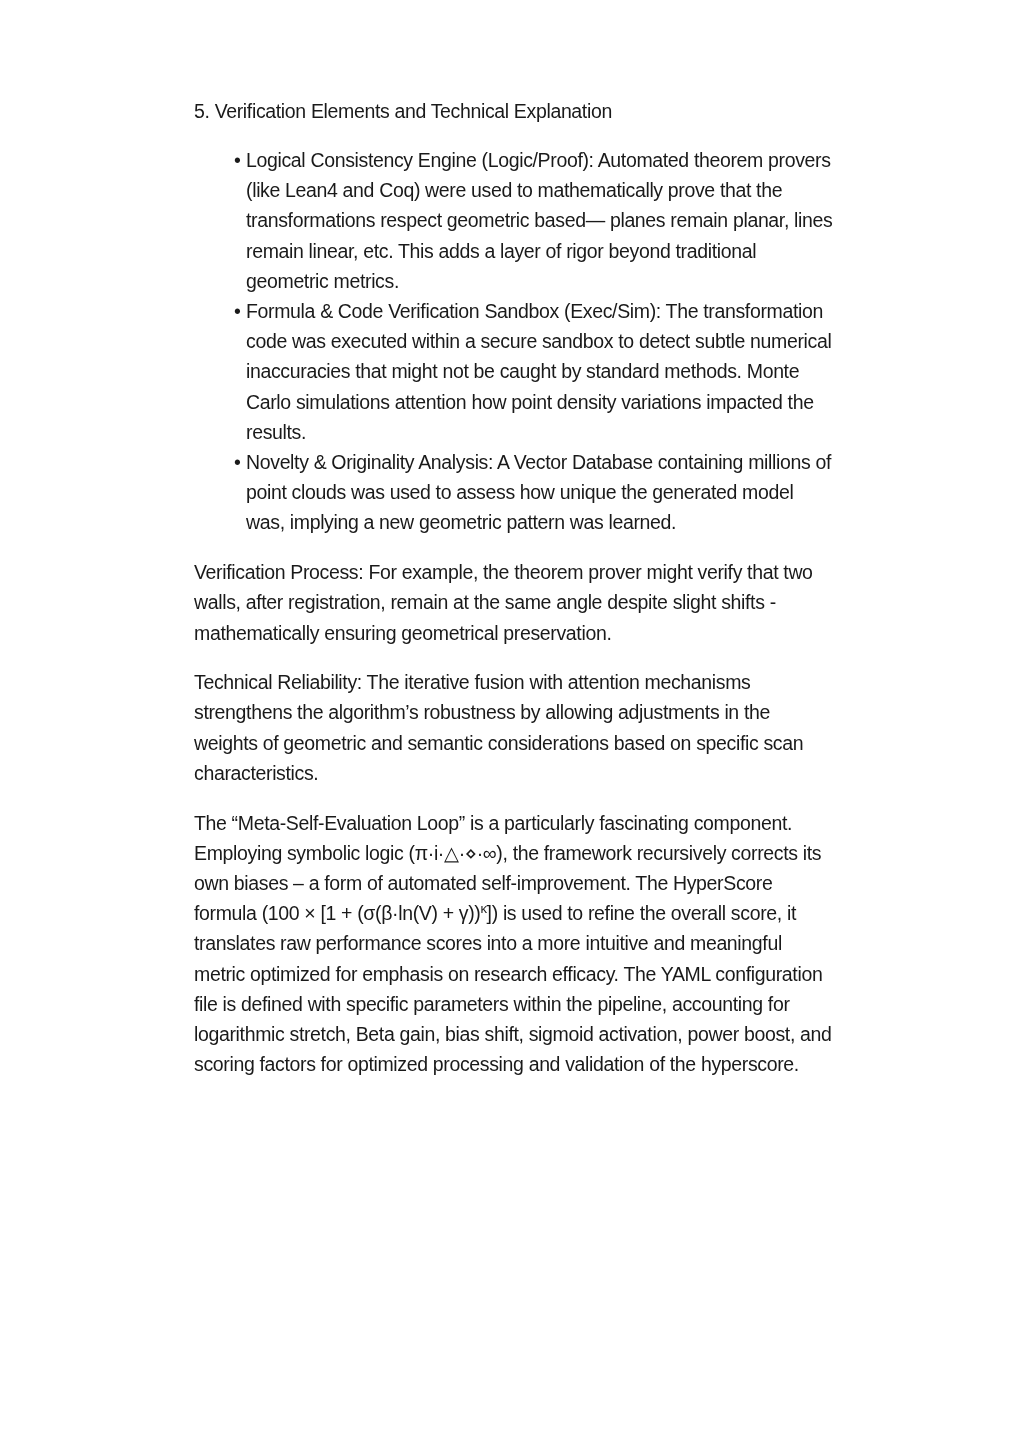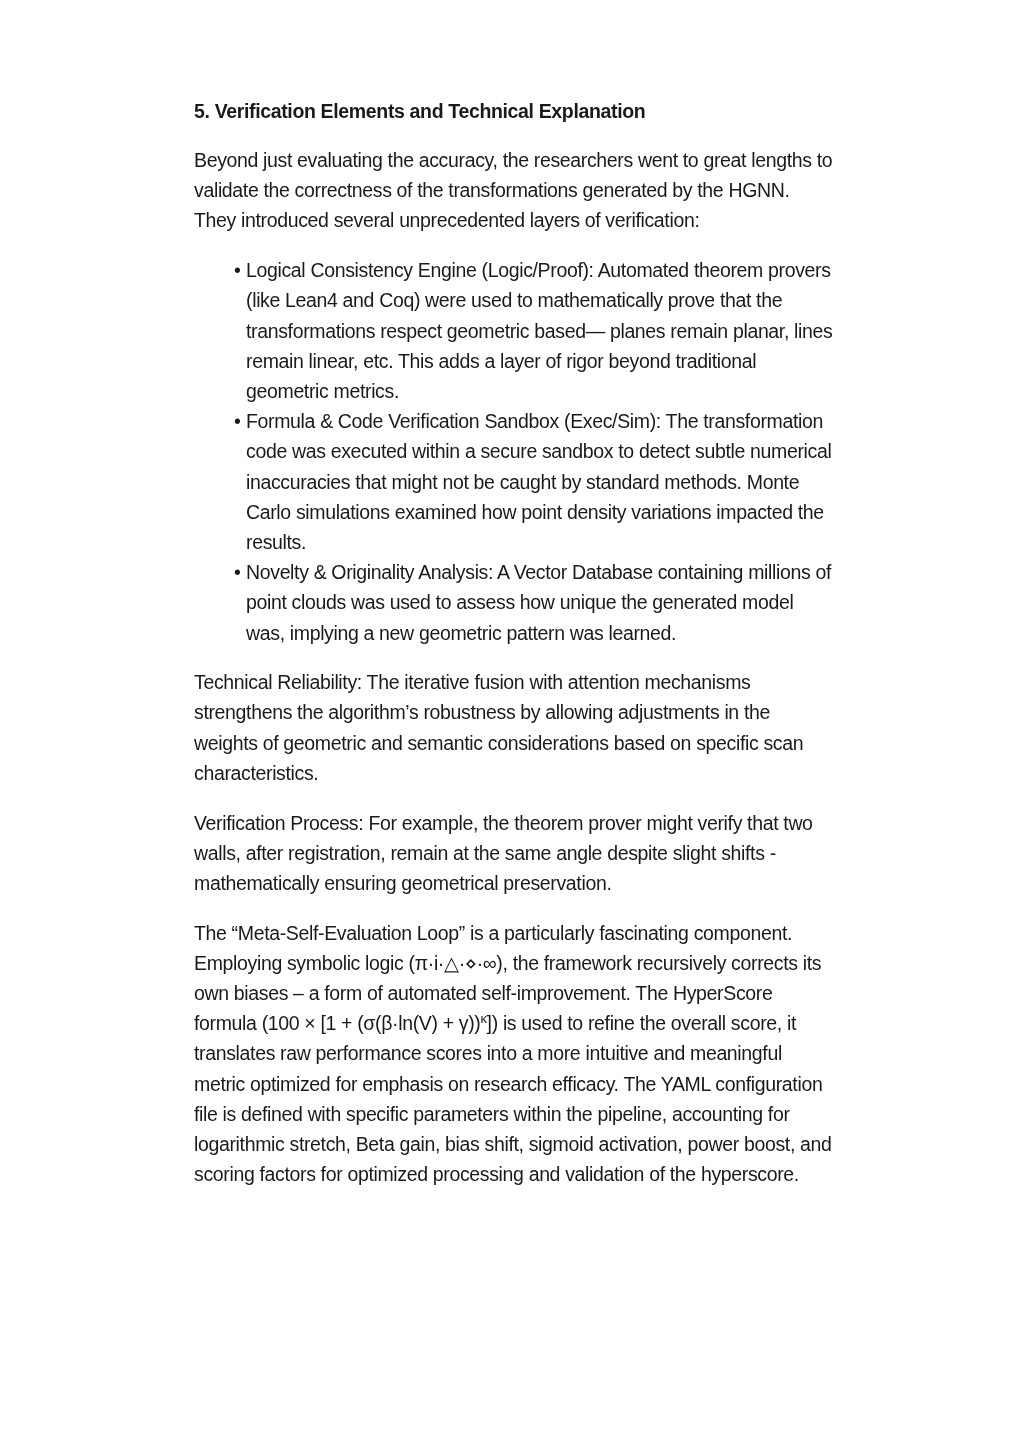--- a/index.html
+++ b/index.html
@@ -3,35 +3,34 @@
 <meta charset="utf-8">
 <style>
   html, body { margin: 0; padding: 0; background: #ffffff; }
   body { width: 1024px; height: 1448px; position: relative; overflow: hidden; }
   .page {
     position: absolute; left: 194px; top: 96px; width: 640px;
     font-family: "Liberation Sans", sans-serif;
     color: #1a1a1a; font-size: 19.5px; line-height: 30.2px;
     letter-spacing: -0.35px;
   }
-  h2 { font-size: 19.5px; font-weight: bold; margin: 0 0 19px 0; line-height: 30px; }
+  h2 { font-size: 19.5px; font-weight: normal; margin: 0 0 19px 0; line-height: 30px; }
   p { margin: 0 0 19.5px 0; }
   ul { list-style: none; margin: 0 0 19.5px 0; padding: 0 0 0 52px; }
   li { position: relative; }
   li::before { content: "•"; position: absolute; left: -12px; }
   b { font-weight: normal; }
   sup { font-size: 13px; line-height: 0; }
 </style>
 </head>
 <body>
 
 <div class="page">
   <h2>5. Verification Elements and Technical Explanation</h2>
-  <p>Beyond just evaluating the accuracy, the researchers went to great lengths to validate the correctness of the transformations generated by the HGNN. They introduced several unprecedented layers of verification:</p>
   <ul>
     <li><b>Logical Consistency Engine (Logic/Proof):</b><span> Automated theorem provers (like Lean4 and Coq) were used to mathematically prove that the transformations respect geometric based— planes remain planar, lines remain linear, etc. This adds a layer of rigor beyond traditional geometric metrics.</span></li>
-    <li><b>Formula &amp; Code Verification Sandbox (Exec/Sim):</b><span> The transformation code was executed within a secure sandbox to detect subtle numerical inaccuracies that might not be caught by standard methods. Monte Carlo simulations examined how point density variations impacted the results.</span></li>
+    <li><b>Formula &amp; Code Verification Sandbox (Exec/Sim):</b><span> The transformation code was executed within a secure sandbox to detect subtle numerical inaccuracies that might not be caught by standard methods. Monte Carlo simulations attention how point density variations impacted the results.</span></li>
     <li><b>Novelty &amp; Originality Analysis:</b><span> A Vector Database containing millions of point clouds was used to assess how unique the generated model was, implying a new geometric pattern was learned.</span></li>
   </ul>
+  <p><b>Verification Process:</b><span> For example, the theorem prover might verify that two walls, after registration, remain at the same angle despite slight shifts - mathematically ensuring geometrical preservation.</span></p>
   <p><b>Technical Reliability:</b><span> The iterative fusion with attention mechanisms strengthens the algorithm’s robustness by allowing adjustments in the weights of geometric and semantic considerations based on specific scan characteristics.</span></p>
-  <p><b>Verification Process:</b><span> For example, the theorem prover might verify that two walls, after registration, remain at the same angle despite slight shifts - mathematically ensuring geometrical preservation.</span></p>
   <p><span>The “Meta-Self-Evaluation Loop” is a particularly fascinating component. Employing symbolic logic (π·i·△·⋄·∞), the framework recursively corrects its own biases – a form of automated self-improvement. The HyperScore formula (100 × [1 + (σ(β·ln(V) + γ))</span><sup>κ</sup><span>]) is used to refine the overall score, it translates raw performance scores into a more intuitive and meaningful metric optimized for emphasis on research efficacy. The YAML configuration file is defined with specific parameters within the pipeline, accounting for logarithmic stretch, Beta gain, bias shift, sigmoid activation, power boost, and scoring factors for optimized processing and validation of the hyperscore.</span></p>
 </div>
 
 </body></html>

